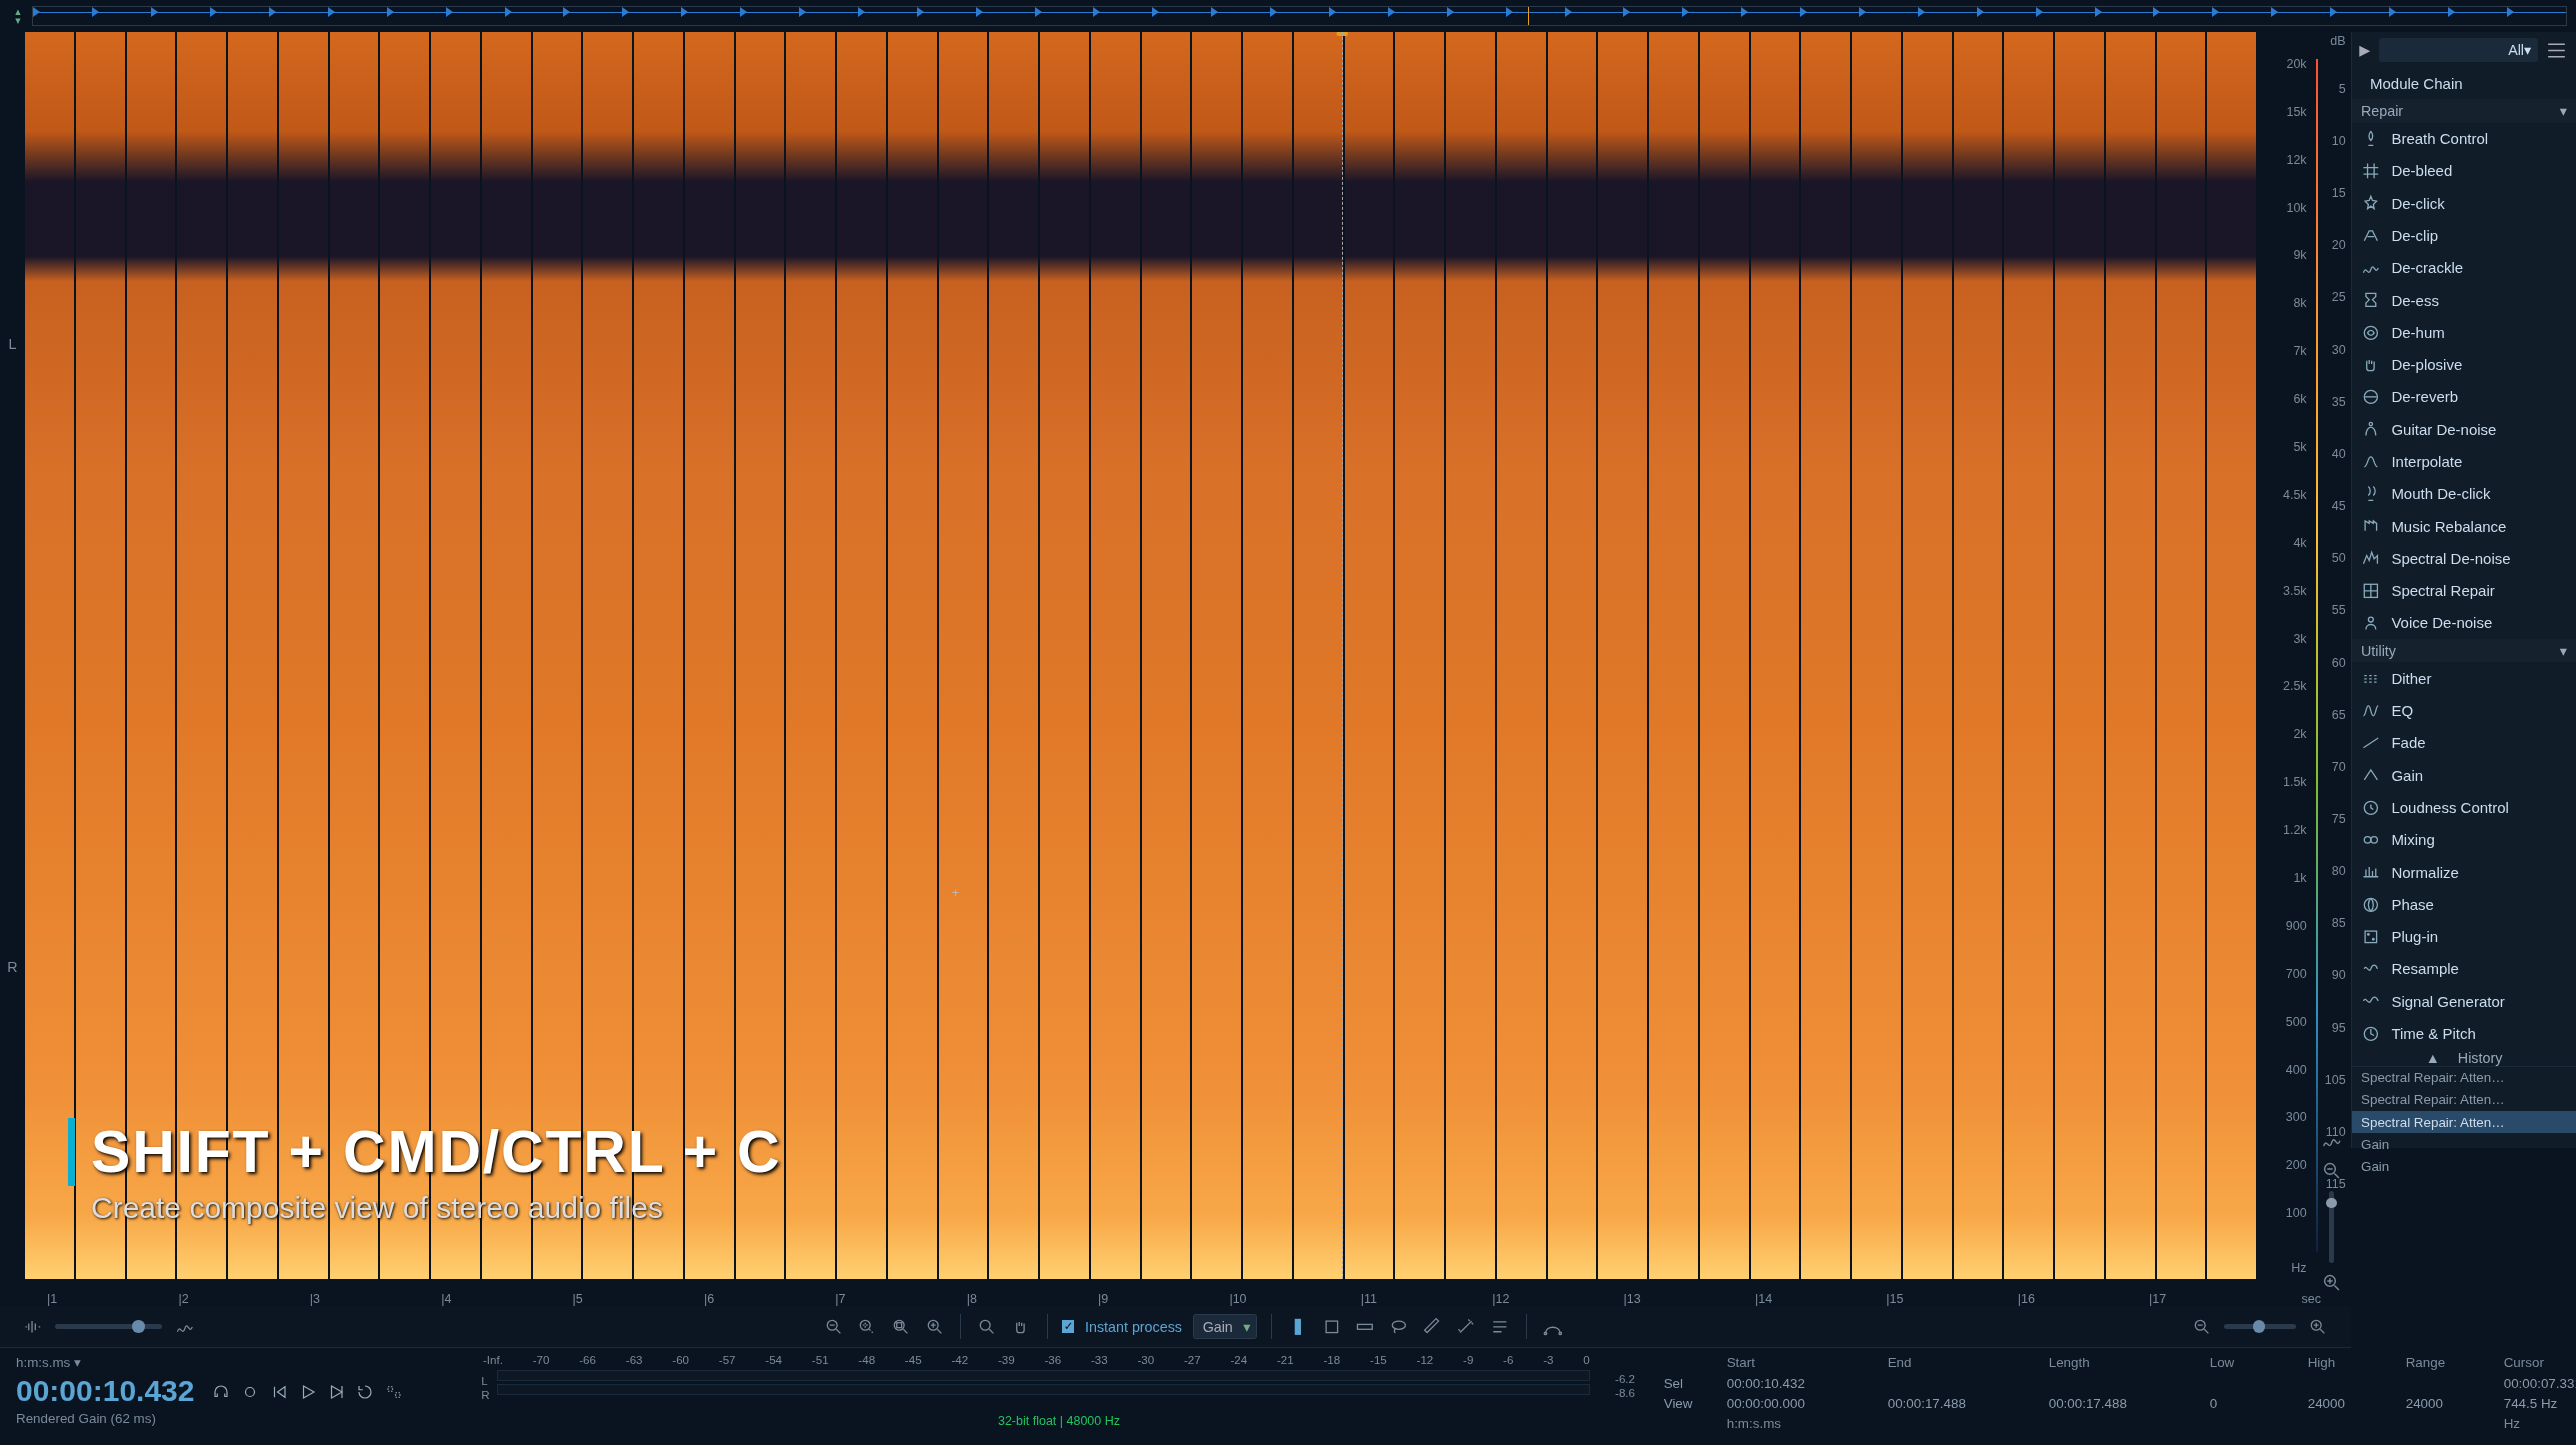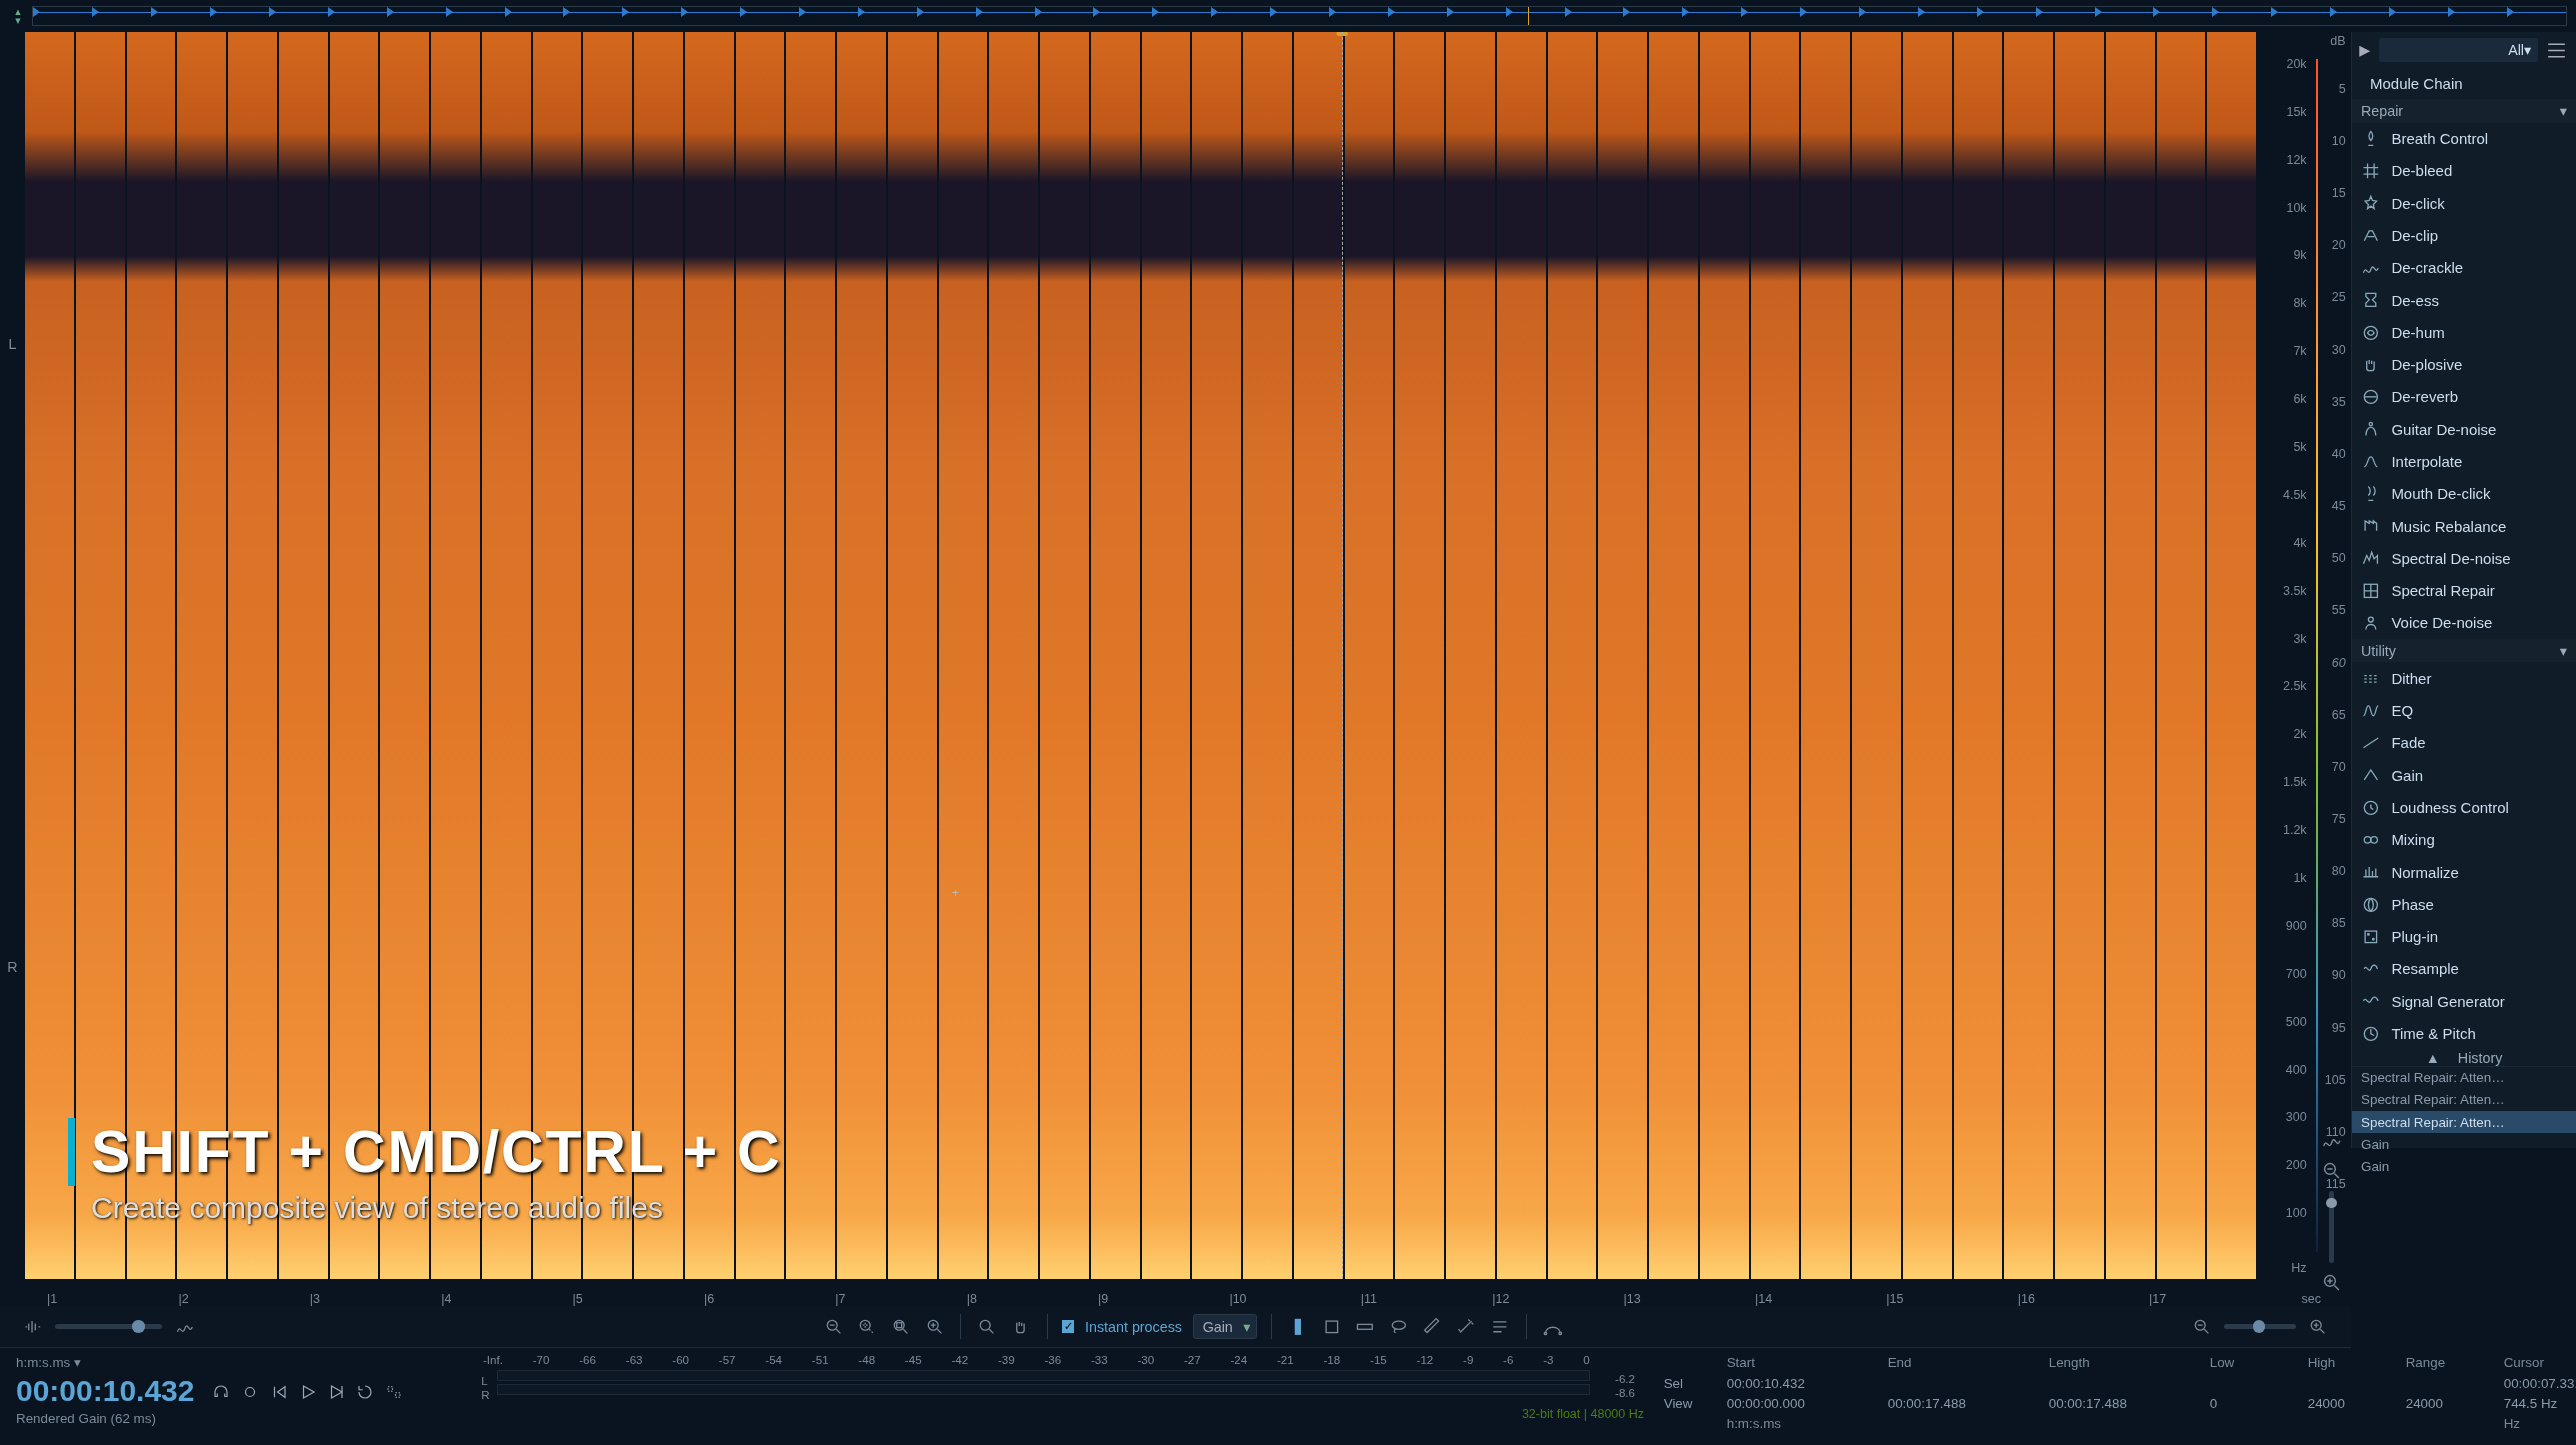--- a/index.html
+++ b/index.html
@@ -62,21 +62,21 @@
 .time-fmt{color:#7a8a9a;font-size:13.4px}
 .time-big{color:#5ba5d4;font-size:30px;font-weight:600}
 .transport{display:flex;gap:10.7px;align-items:center;margin-top:1.8px}
 .tp-icon{width:18px;height:18px;color:#9ab}
 .rendered{color:#7a8a9a;font-size:13.4px}
 .level-block{flex:1;padding:5.4px 9px;position:relative}
 .level-ruler{display:flex;justify-content:space-between;font-size:11.6px;color:#7a8a9a;padding:0 54px 0 9px}
 .level-bar{height:10.7px;background:#0d1824;margin:3.6px 54px 1.8px 23px;position:relative;border:0.9px solid #1a2a3a}
 .level-lbl{position:absolute;left:7.2px;font-size:11.6px;color:#7a8a9a}
 .level-peak{position:absolute;right:9px;font-size:11.6px;color:#7a8a9a;top:19.7px}
-.fmt-info{text-align:right;font-size:12.5px;color:#4d7c0f;margin-top:12px}
+.fmt-info{text-align:center;font-size:12.5px;color:#22c55e;margin-top:19px}
 .sel-block{width:698px;padding:7.2px 10.7px;font-size:13.4px;color:#8a9aaa}
 .sel-grid{display:grid;grid-template-columns:54px 152px 152px 152px 89px 89px 89px 107px;gap:5.4px 9px}
 .sel-head{color:#7a8a9a}
 .sidebar{width:225px;background:#101c28;display:flex;flex-direction:column;border-left:0.9px solid #1a2a3a}
 .sb-top{height:36px;display:flex;align-items:center;padding:0 7.2px;gap:5.4px}
 .sb-play{color:#aab;width:14.3px}
 .sb-drop{flex:1;background:#1a2a3a;color:#cde;padding:3.6px 7.2px;font-size:14.3px;border-radius:2.7px;display:flex;justify-content:flex-end}
 .sb-listbtn{width:25px;height:25px;color:#aab;display:flex;align-items:center;justify-content:center}
 .sb-chain{padding:7.2px 9px;display:flex;align-items:center;gap:9px;color:#cde;font-size:15px}
 .sb-section{background:#15222e;padding:3.6px 9px;color:#9ab;font-size:14.3px;display:flex;justify-content:space-between;align-items:center}
@@ -250,21 +250,21 @@
             <span class="db-val" style="top: 8.18182%;">10</span>
             <span class="db-val" style="top: 12.3636%;">15</span>
             <span class="db-val" style="top: 16.5455%;">20</span>
             <span class="db-val" style="top: 20.7273%;">25</span>
             <span class="db-val" style="top: 24.9091%;">30</span>
             <span class="db-val" style="top: 29.0909%;">35</span>
             <span class="db-val" style="top: 33.2727%;">40</span>
             <span class="db-val" style="top: 37.4545%;">45</span>
             <span class="db-val" style="top: 41.6364%;">50</span>
             <span class="db-val" style="top: 45.8182%;">55</span>
-            <span class="db-val" style="top: 50%; font-style: italic;">60</span>
+            <span class="db-val" style="top: 50%;">60</span>
             <span class="db-val" style="top: 54.1818%;">65</span>
             <span class="db-val" style="top: 58.3636%;">70</span>
             <span class="db-val" style="top: 62.5455%;">75</span>
             <span class="db-val" style="top: 66.7273%;">80</span>
             <span class="db-val" style="top: 70.9091%;">85</span>
             <span class="db-val" style="top: 75.0909%;">90</span>
             <span class="db-val" style="top: 79.2727%;">95</span>
             <span class="db-val" style="top: 83.4545%;">105</span>
             <span class="db-val" style="top: 87.6364%;">110</span>
             <span class="db-val" style="top: 91.8182%;">115</span>

